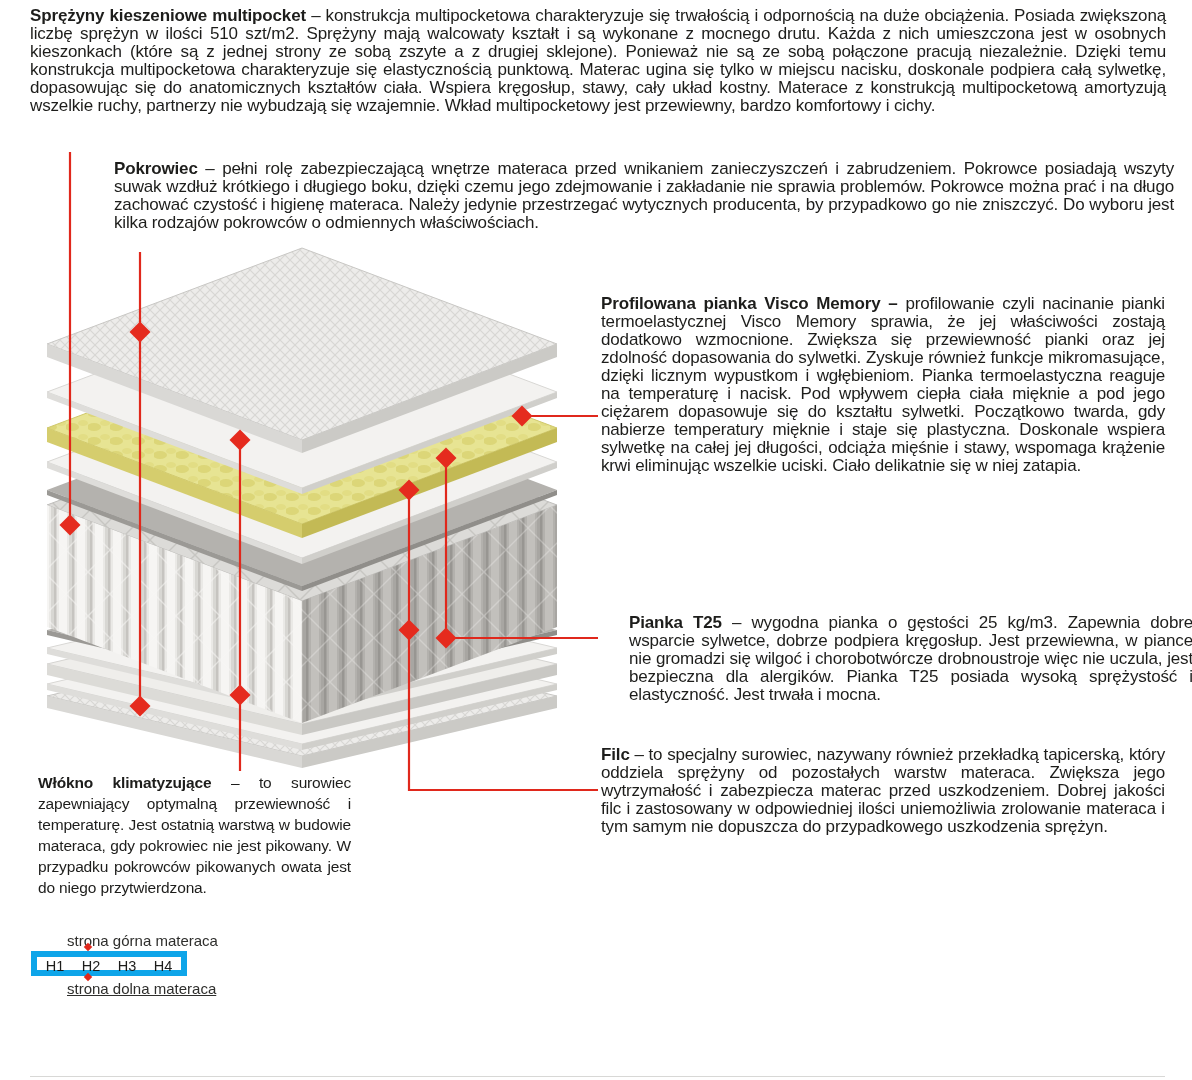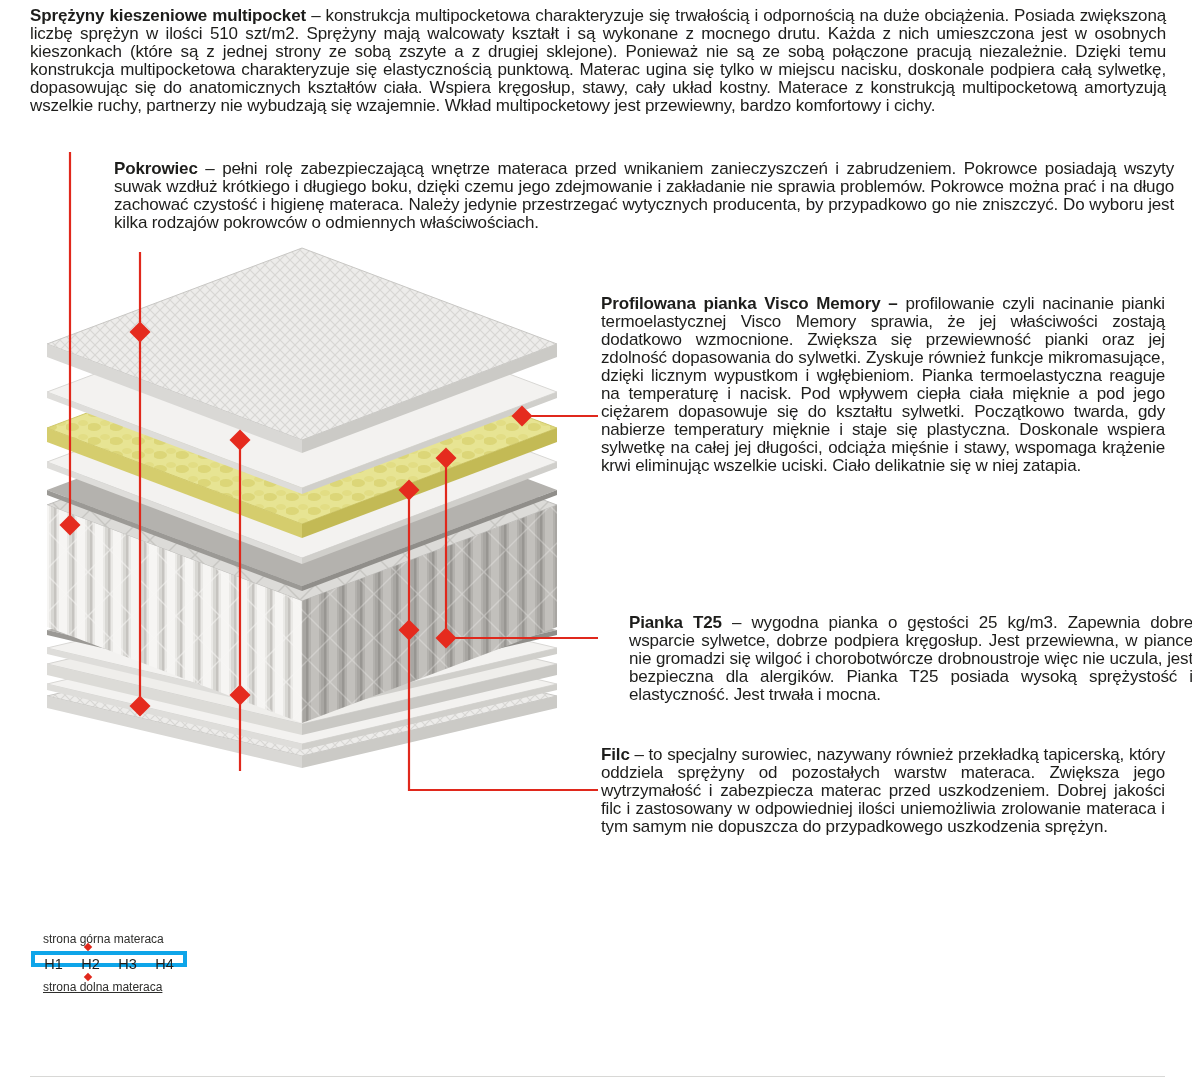--- a/index.html
+++ b/index.html
@@ -13,26 +13,26 @@
   }
   .para b{font-weight:bold;}
   #p-springs{left:30px;top:7px;width:1136px;}
   #p-cover{left:114px;top:160px;width:1060px;}
   #p-visco{left:601px;top:295px;width:564px;}
   #p-t25{left:629px;top:566px;width:564px;margin-top:48px;}
   #p-felt{left:601px;top:727px;width:564px;margin-top:19px;}
   #p-fiber{left:38px;top:772px;width:313px;font-size:15.5px;line-height:21px;}
   svg.diagram{position:absolute;left:0;top:0;}
 
-  .scale-label{position:absolute;font-size:12px;color:#2e2e2c;letter-spacing:0;}
+  .scale-label{position:absolute;font-size:15px;color:#2e2e2c;letter-spacing:0;margin-left:24px;}
   #scale-top-label{left:43px;top:932px;}
   #scale-bottom-label{left:43px;top:980px;text-decoration:underline;}
   .scale-box{
-    position:absolute;left:31px;top:951px;width:156px;height:16px;
-    border:4px solid #0ea5e9;display:flex;box-sizing:border-box;
+    position:absolute;left:31px;top:951px;width:156px;height:25px;
+    border:6px solid #0ea5e9;display:flex;box-sizing:border-box;
   }
   .scale-cell{flex:1;text-align:center;font-size:14.5px;line-height:19px;color:#1d1d1b;}
   .mini-diamond{
     position:absolute;width:6px;height:6px;background:#e0281c;transform:rotate(45deg);
   }
   #scale-diamond-top{left:85px;top:944px;}
   #scale-diamond-bottom{left:85px;top:974px;}
 
   .legend{position:absolute;left:30px;top:1007px;}
   .legend-row{display:flex;align-items:center;height:17.5px;}
@@ -175,20 +175,24 @@
     <span>profilowanie czyli nacinanie pianki termoelastycznej Visco Memory sprawia, że jej właściwości zostają dodatkowo wzmocnione. Zwiększa się przewiewność pianki oraz jej zdolność dopasowania do sylwetki. Zyskuje również funkcje mikromasujące, dzięki licznym wypustkom i wgłębieniom. Pianka termoelastyczna reaguje na temperaturę i nacisk. Pod wpływem ciepła ciała mięknie a pod jego ciężarem dopasowuje się do kształtu sylwetki. Początkowo twarda, gdy nabierze temperatury mięknie i staje się plastyczna. Doskonale wspiera sylwetkę na całej jej długości, odciąża mięśnie i stawy, wspomaga krążenie krwi eliminując wszelkie uciski. Ciało delikatnie się w niej zatapia.</span>
   </p>
   <p class="para" id="p-t25">
     <b>Pianka T25</b>
     <span>– wygodna pianka o gęstości 25 kg/m3. Zapewnia dobre wsparcie sylwetce, dobrze podpiera kręgosłup. Jest przewiewna, w piance nie gromadzi się wilgoć i chorobotwórcze drobnoustroje więc nie uczula, jest bezpieczna dla alergików. Pianka T25 posiada wysoką sprężystość i elastyczność. Jest trwała i mocna.</span>
   </p>
   <p class="para" id="p-felt">
     <b>Filc</b>
     <span>– to specjalny surowiec, nazywany również przekładką tapicerską, który oddziela sprężyny od pozostałych warstw materaca. Zwiększa jego wytrzymałość i zabezpiecza materac przed uszkodzeniem. Dobrej jakości filc i zastosowany w odpowiedniej ilości uniemożliwia zrolowanie materaca i tym samym nie dopuszcza do przypadkowego uszkodzenia sprężyn.</span>
   </p>
+  <p class="para" id="p-fiber">
+    <b>Włókno klimatyzujące</b>
+    <span>– to surowiec zapewniający optymalną przewiewność i temperaturę. Jest ostatnią warstwą w budowie materaca, gdy pokrowiec nie jest pikowany. W przypadku pokrowców pikowanych owata jest do niego przytwierdzona.</span>
+  </p>
 
   <div class="scale-label" id="scale-top-label">strona górna materaca</div>
   <span class="mini-diamond" id="scale-diamond-top"></span>
   <div class="scale-box">
     <span class="scale-cell">H1</span>
     <span class="scale-cell">H2</span>
     <span class="scale-cell">H3</span>
     <span class="scale-cell">H4</span>
   </div>
   <span class="mini-diamond" id="scale-diamond-bottom"></span>

